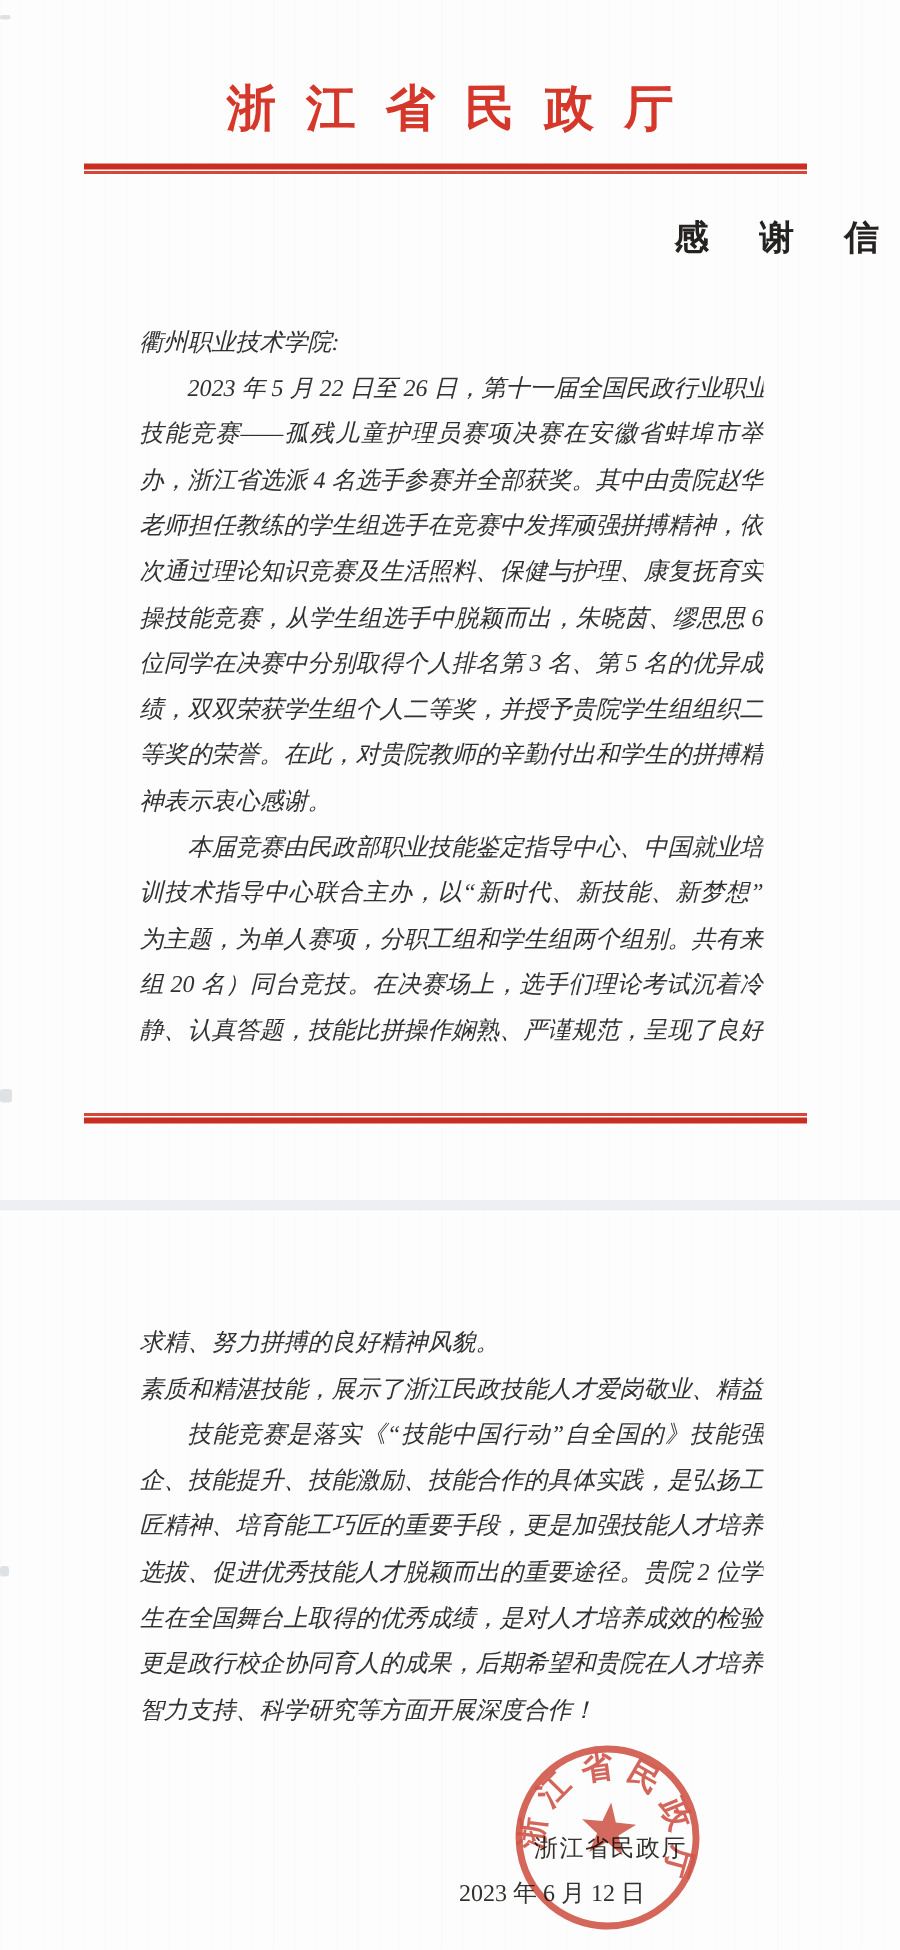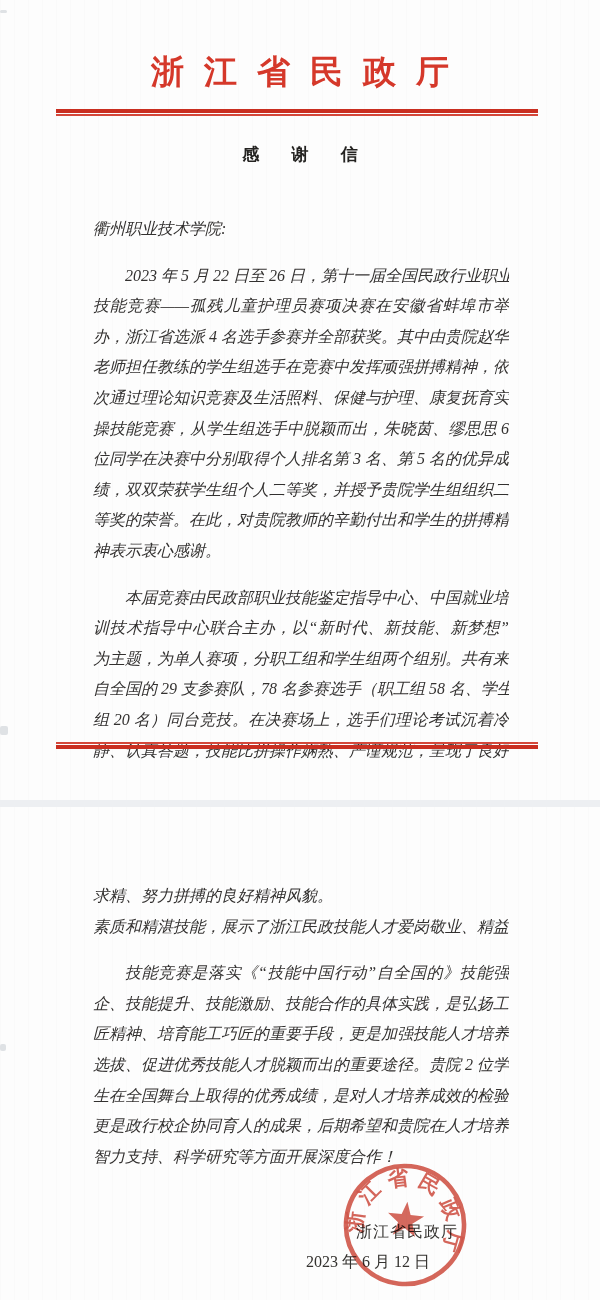--- a/index.html
+++ b/index.html
@@ -30,37 +30,37 @@
   }
   .rule { position: absolute; left: 56px; width: 482px; }
   .rule-thick { height: 4px; background: #c92e20; }
   .rule-gap { height: 1px; background: transparent; }
   .rule-thin { height: 2px; background: #d4473a; }
   .head-rule { top: 109px; }
   .foot-rule { top: 742px; }
 
   .letter-title {
     position: absolute; top: 143px; left: 0; width: 600px;
-    text-align: center; color: #242321;
-    font-size: 17px; font-weight: 700;
+    text-align: right; color: #242321;
+    font-size: 23px; font-weight: 700;
     letter-spacing: 14px; padding-left: 14px;
     white-space: nowrap;
   }
 
   .body-block { position: absolute; left: 93px; width: 416px; color: #333130; font-size: 16px; }
   .body-p1 { top: 214px; }
   .body-p2 { top: 881px; }
   .line {
     line-height: 30.6px; height: 30.6px;
     text-align: justify; text-align-last: justify;
     -webkit-text-justify: inter-character; text-justify: inter-character;
     overflow: hidden; white-space: nowrap; font-style: italic;
   }
   .line.nj { text-align-last: left; }
-  .line.ind { text-indent: 2em; margin-top: 16px; }
+  .line.ind { text-indent: 2em; }
 
   .signature {
     position: absolute; top: 1222px; left: 307px; width: 200px;
     text-align: center; color: #34322f; font-size: 16px; letter-spacing: 1px;
     white-space: nowrap;
   }
   .date-line {
     position: absolute; top: 1252px; left: 306px; width: 200px;
     text-align: left; color: #34322f; font-size: 16px;
     white-space: nowrap;
@@ -96,21 +96,20 @@
       <div class="line">老师担任教练的学生组选手在竞赛中发挥顽强拼搏精神，依</div>
       <div class="line">次通过理论知识竞赛及生活照料、保健与护理、康复抚育实</div>
       <div class="line">操技能竞赛，从学生组选手中脱颖而出，朱晓茵、缪思思 6</div>
       <div class="line">位同学在决赛中分别取得个人排名第 3 名、第 5 名的优异成</div>
       <div class="line">绩，双双荣获学生组个人二等奖，并授予贵院学生组组织二</div>
       <div class="line">等奖的荣誉。在此，对贵院教师的辛勤付出和学生的拼搏精</div>
       <div class="line nj">神表示衷心感谢。</div>
       <div class="line ind">本届竞赛由民政部职业技能鉴定指导中心、中国就业培</div>
       <div class="line">训技术指导中心联合主办，以“新时代、新技能、新梦想”</div>
       <div class="line">为主题，为单人赛项，分职工组和学生组两个组别。共有来</div>
-      <div class="line">自全国的 29 支参赛队，78 名参赛选手（职工组 58 名、学生</div>
       <div class="line">组 20 名）同台竞技。在决赛场上，选手们理论考试沉着冷</div>
       <div class="line">静、认真答题，技能比拼操作娴熟、严谨规范，呈现了良好</div>
     </div>
   <div class="rule foot-rule">
     <div class="rule-thin"></div>
     <div class="rule-gap"></div>
     <div class="rule-thick"></div>
   </div>
   <div class="smudge smudge-a"></div>
   <div class="smudge smudge-b"></div>

